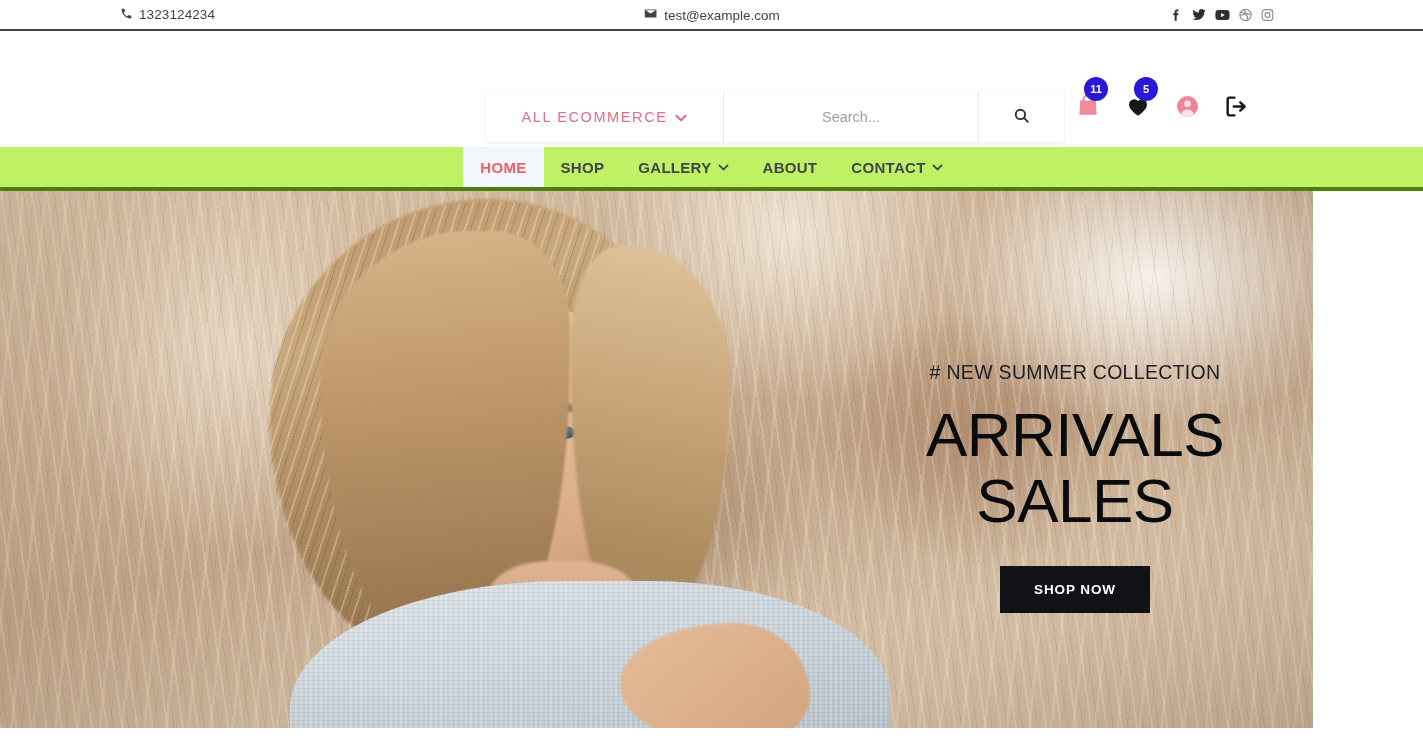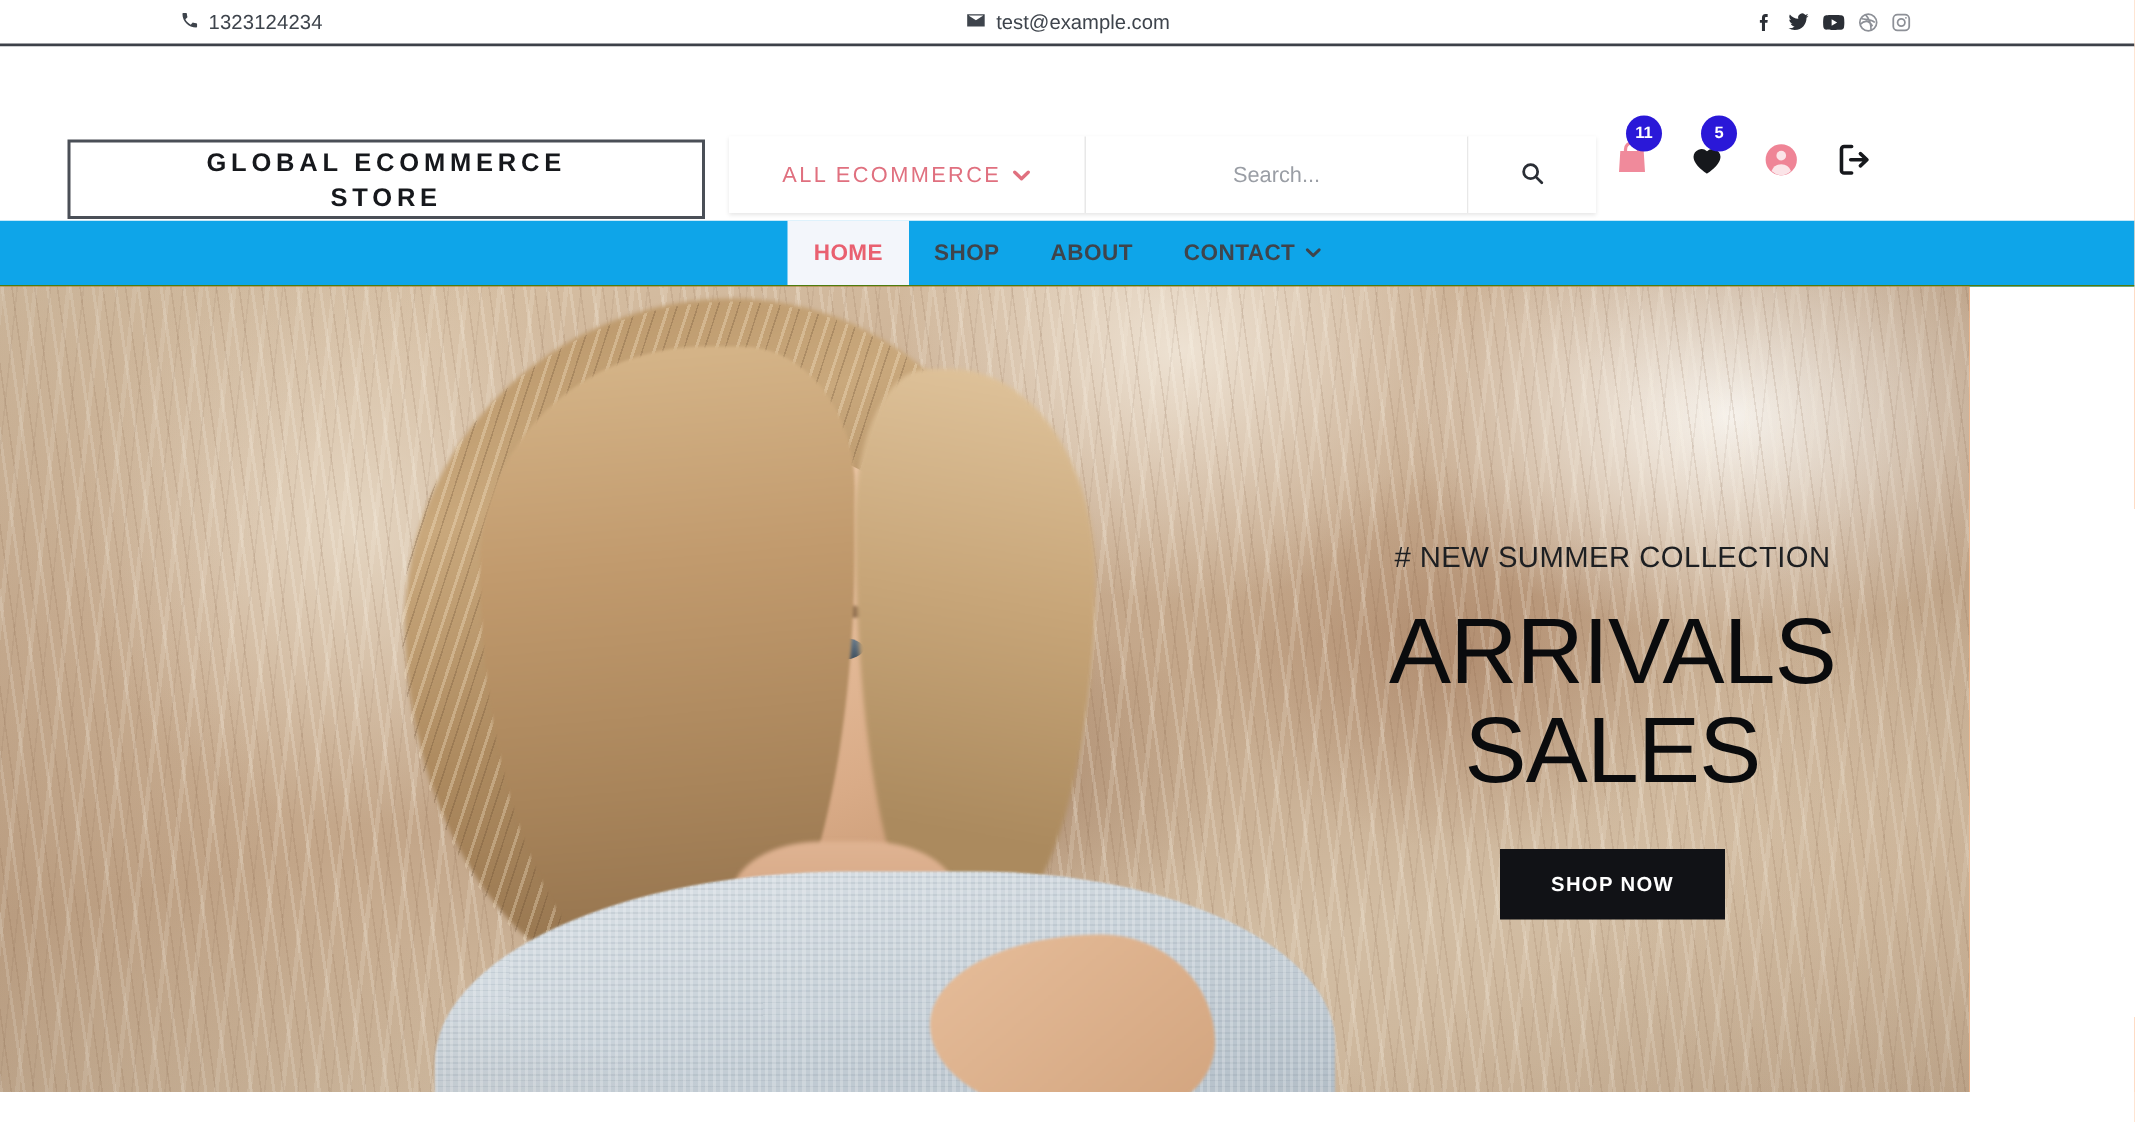--- a/index.html
+++ b/index.html
@@ -101,23 +101,23 @@
     display: flex; align-items: center; justify-content: center;
     padding: 0 3px; z-index: 2;
   }
   .bag-icon { color: #f08a9b; }
   .heart-icon { color: #16181c; }
   .user-icon { color: #ef8496; }
   .logout-icon { color: #16181c; }
 
   
   .navbar {
-    height: 44px; background: #0ea5e9;
+    height: 44px; background: #bef264;
     display: flex; align-items: stretch; justify-content: center;
-    border-bottom: 1px solid #4d7c0f;
+    border-bottom: 4px solid #4d7c0f;
   }
   .nav-item {
     display: flex; align-items: center; gap: 6px;
     padding: 0 17px;
     font-size: 15px; font-weight: bold; letter-spacing: .3px;
     color: #3f444b; cursor: pointer;
   }
   .nav-item.active { color: #e96070; background: #f3f6fb; }
   .nav-item .nav-caret { color: #3f444b; font-size: 11px; }
 
@@ -314,26 +314,20 @@
         <rect x="3.5" y="3.5" width="17" height="17" rx="4.5"></rect>
         <circle cx="12" cy="12" r="3.9"></circle>
         <circle cx="17" cy="7" r="1" fill="currentColor" stroke="none"></circle>
       </svg>
     </a>
   </div>
 </div>
 
 <div class="header">
 
-  <div class="logo-box">
-    <div class="logo-text">
-      <div>GLOBAL ECOMMERCE</div>
-      <div>STORE</div>
-    </div>
-  </div>
 
   <div class="searchwrap">
     <div class="cat-select">
       <span class="cat-select-label">ALL ECOMMERCE</span>
       <span class="caret">
         <svg width="12" height="8" viewBox="0 0 12 8" fill="none" stroke="currentColor" stroke-width="2.2" stroke-linecap="round" stroke-linejoin="round">
           <path d="M1.5 1.8 6 6.2l4.5-4.4"></path>
         </svg>
       </span>
     </div>
@@ -389,20 +383,28 @@
 
   </div>
 </div>
 
 <div class="navbar">
   <div class="nav-item active">
     <span>HOME</span>
   </div>
   <div class="nav-item">
     <span>SHOP</span>
+  </div>
+  <div class="nav-item">
+    <span>GALLERY</span>
+    <span class="nav-caret">
+      <svg width="11" height="7" viewBox="0 0 12 8" fill="none" stroke="currentColor" stroke-width="2.2" stroke-linecap="round" stroke-linejoin="round">
+        <path d="M1.5 1.8 6 6.2l4.5-4.4"></path>
+      </svg>
+    </span>
   </div>
   <div class="nav-item">
     <span>ABOUT</span>
   </div>
   <div class="nav-item">
     <span>CONTACT</span>
     <span class="nav-caret">
       <svg width="11" height="7" viewBox="0 0 12 8" fill="none" stroke="currentColor" stroke-width="2.2" stroke-linecap="round" stroke-linejoin="round">
         <path d="M1.5 1.8 6 6.2l4.5-4.4"></path>
       </svg>

